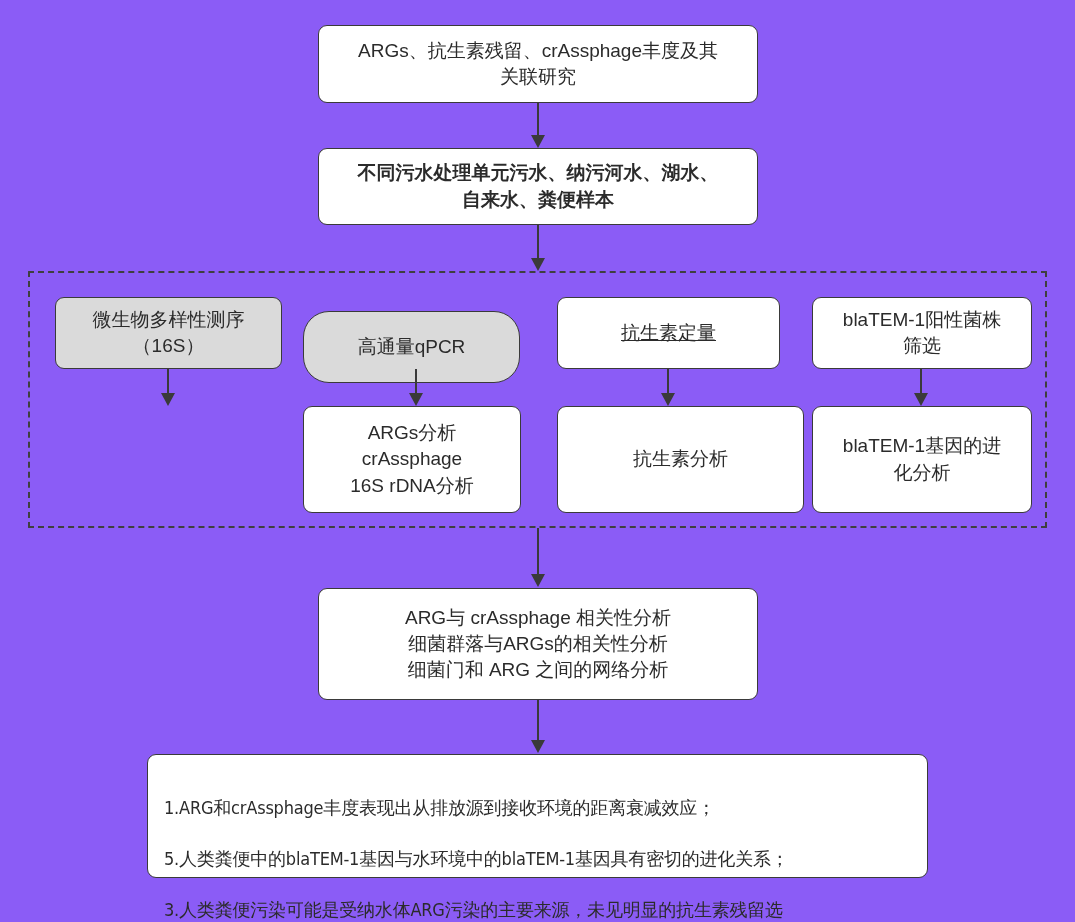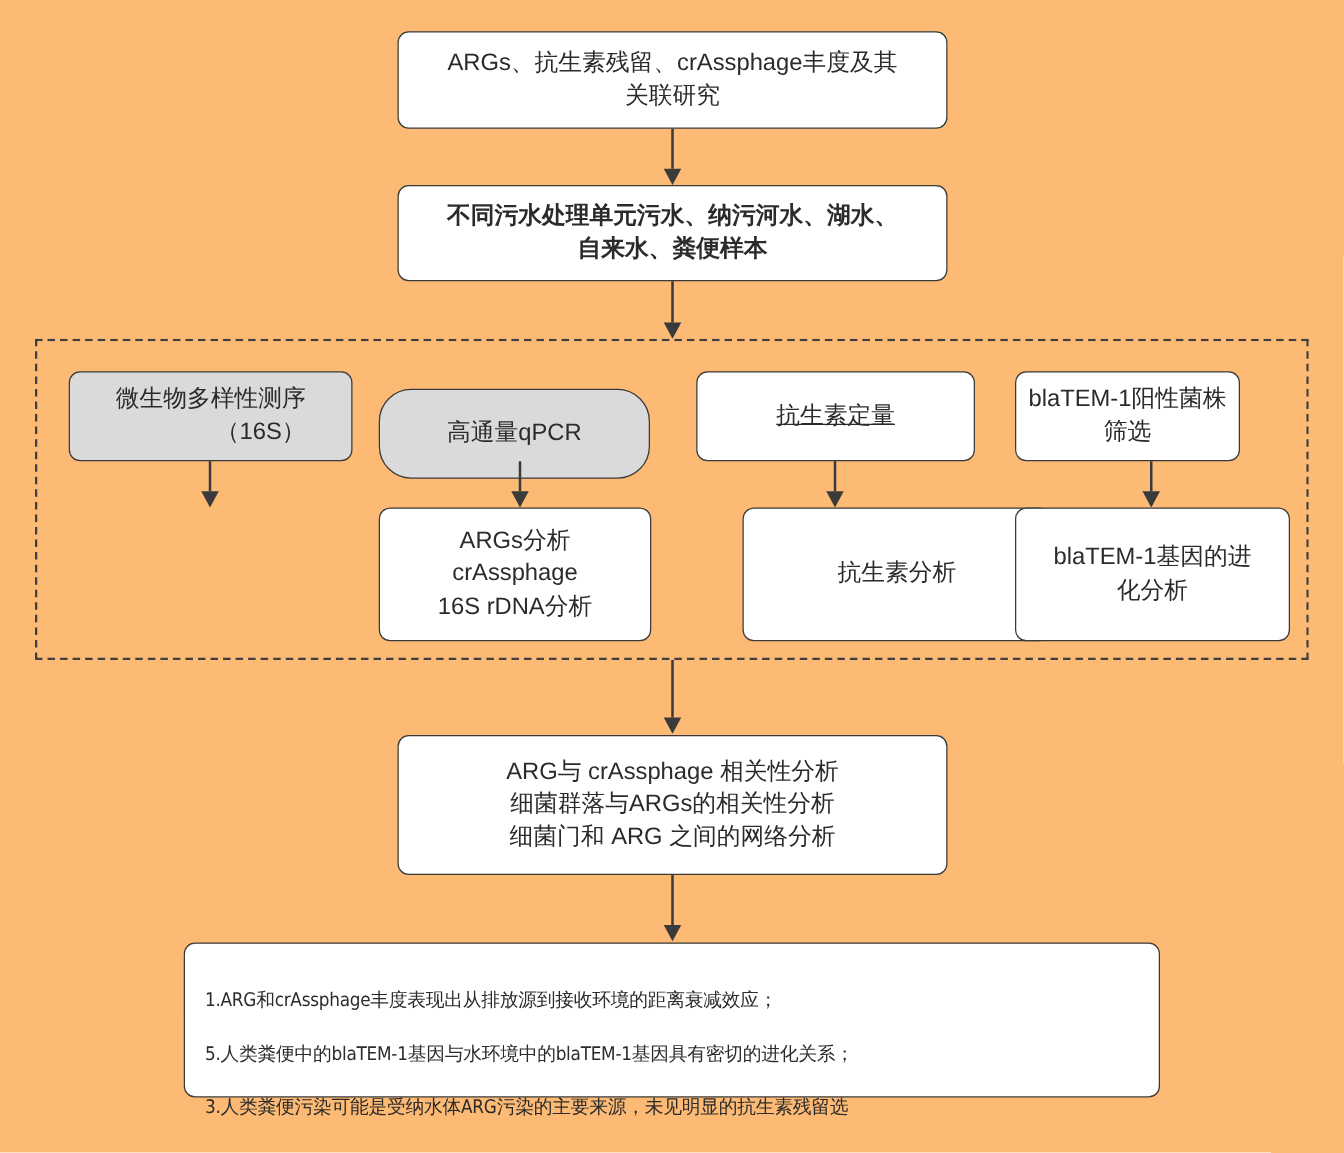--- a/index.html
+++ b/index.html
@@ -5,21 +5,21 @@
 <style>
   html, body {
     margin: 0;
     padding: 0;
     background: #ffffff;
   }
   #canvas {
     position: relative;
     width: 1075px;
     height: 922px;
-    background: #fdba74;
+    background: #8b5cf6;
     font-family: "Liberation Sans", "DejaVu Sans", sans-serif;
     overflow: hidden;
   }
 
   
   .node {
     position: absolute;
     box-sizing: border-box;
     border: 1.6px solid #3a3a3a;
     border-radius: 9px;
@@ -36,21 +36,21 @@
   }
   .node.shaded {
     background: #dadada;
   }
 
   
   .node.conclusion {
     display: block;
     text-align: left;
     font-family: "Liberation Sans Narrow", "DejaVu Sans Condensed", "Liberation Sans", sans-serif;
-    font-size: 15px;
+    font-size: 18px;
     line-height: 1.42;
     padding: 14px 16px 10px 16px;
     letter-spacing: -0.2px;
   }
 
   
   .dashed-frame {
     position: absolute;
     box-sizing: border-box;
     border: 2px dashed #3f3f3f;
@@ -95,44 +95,44 @@
   <div class="node" style="left:318px; top:148px; width:440px; height:77px;font-weight:bold;">不同污水处理单元污水、纳污河水、湖水、
 自来水、粪便样本</div>
 
   <div class="conn" style="left:537px; top:225px; height:47px; width:2px;">
     <div class="stem" style="height:33px;"></div>
     <div class="head" style="top:33px;"></div>
   </div>
 
   <div class="dashed-frame" style="left:28px; top:271px; width:1019px; height:257px;"></div>
 
-  <div class="node shaded" style="left:55px; top:297px; width:227px; height:72px;text-align:right;">微生物多样性测序
+  <div class="node shaded" style="left:55px; top:297px; width:227px; height:72px;">微生物多样性测序
 （16S）</div>
   <div class="conn" style="left:167px; top:369px; height:37px; width:2px;">
     <div class="stem" style="height:24px;"></div>
     <div class="head" style="top:24px;"></div>
   </div>
 
   <div class="node shaded" style="left:303px; top:311px; width:217px; height:72px;border-radius:26px;">高通量qPCR</div>
   <div class="conn" style="left:415px; top:369px; height:37px; width:2px;">
     <div class="stem" style="height:24px;"></div>
     <div class="head" style="top:24px;"></div>
   </div>
   <div class="node" style="left:303px; top:406px; width:218px; height:107px;">ARGs分析
 crAssphage
 16S rDNA分析</div>
 
   <div class="node" style="left:557px; top:297px; width:223px; height:72px;text-decoration:underline;">抗生素定量</div>
   <div class="conn" style="left:667px; top:369px; height:37px; width:2px;">
     <div class="stem" style="height:24px;"></div>
     <div class="head" style="top:24px;"></div>
   </div>
-  <div class="node" style="left:557px; top:406px; width:247px; height:107px;margin-left:37px;">抗生素分析</div>
+  <div class="node" style="left:557px; top:406px; width:247px; height:107px;">抗生素分析</div>
 
-  <div class="node" style="left:812px; top:297px; width:180px; height:72px;">blaTEM-1阳性菌株
+  <div class="node" style="left:812px; top:297px; width:220px; height:72px;">blaTEM-1阳性菌株
 筛选</div>
   <div class="conn" style="left:920px; top:369px; height:37px; width:2px;">
     <div class="stem" style="height:24px;"></div>
     <div class="head" style="top:24px;"></div>
   </div>
   <div class="node" style="left:812px; top:406px; width:220px; height:107px;text-align:center;">blaTEM-1基因的进
 化分析</div>
 
   <div class="conn" style="left:537px; top:528px; height:60px; width:2px;">
     <div class="stem" style="height:46px;"></div>

